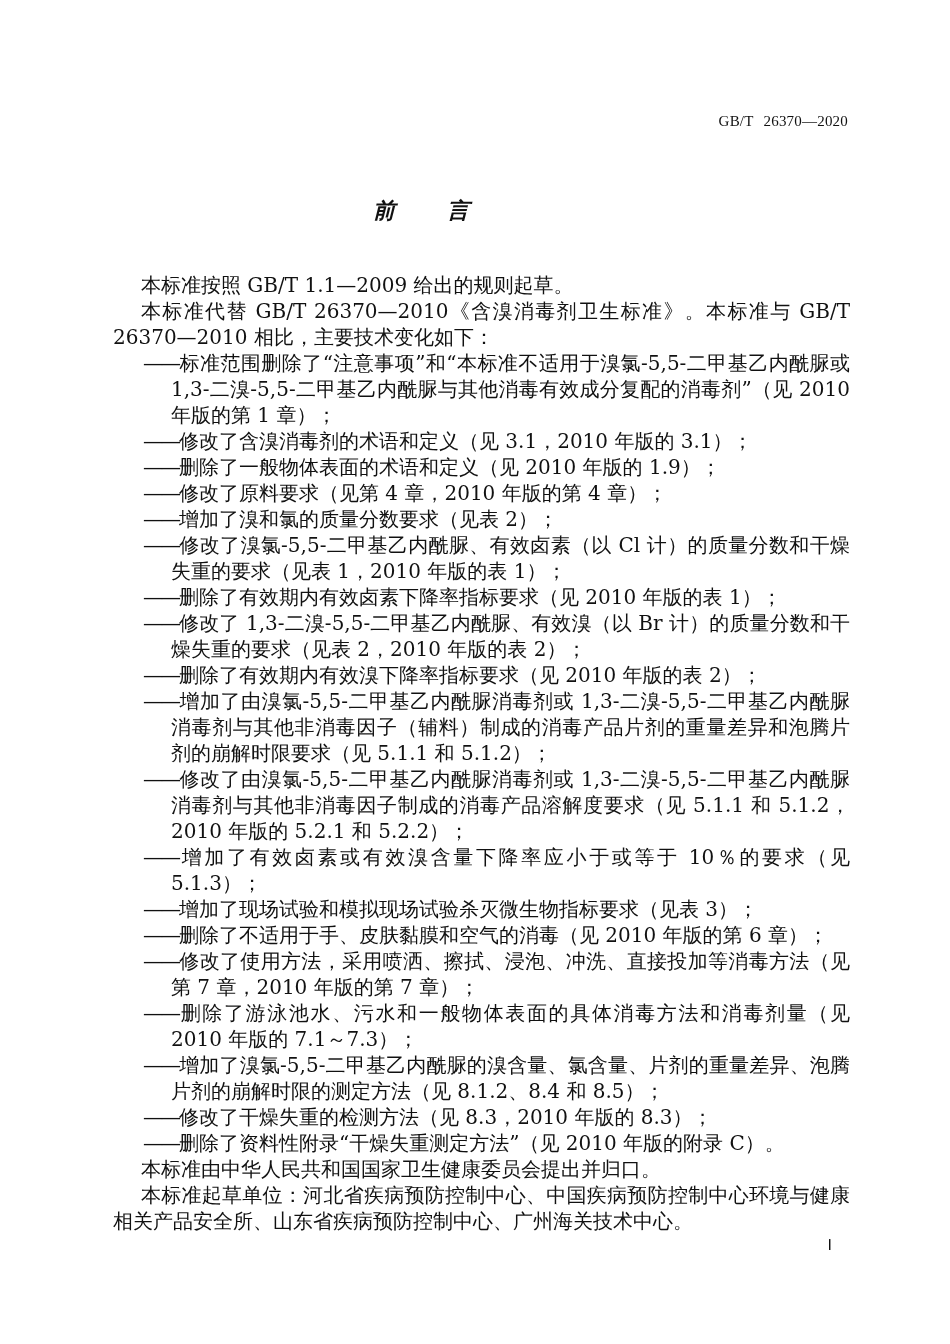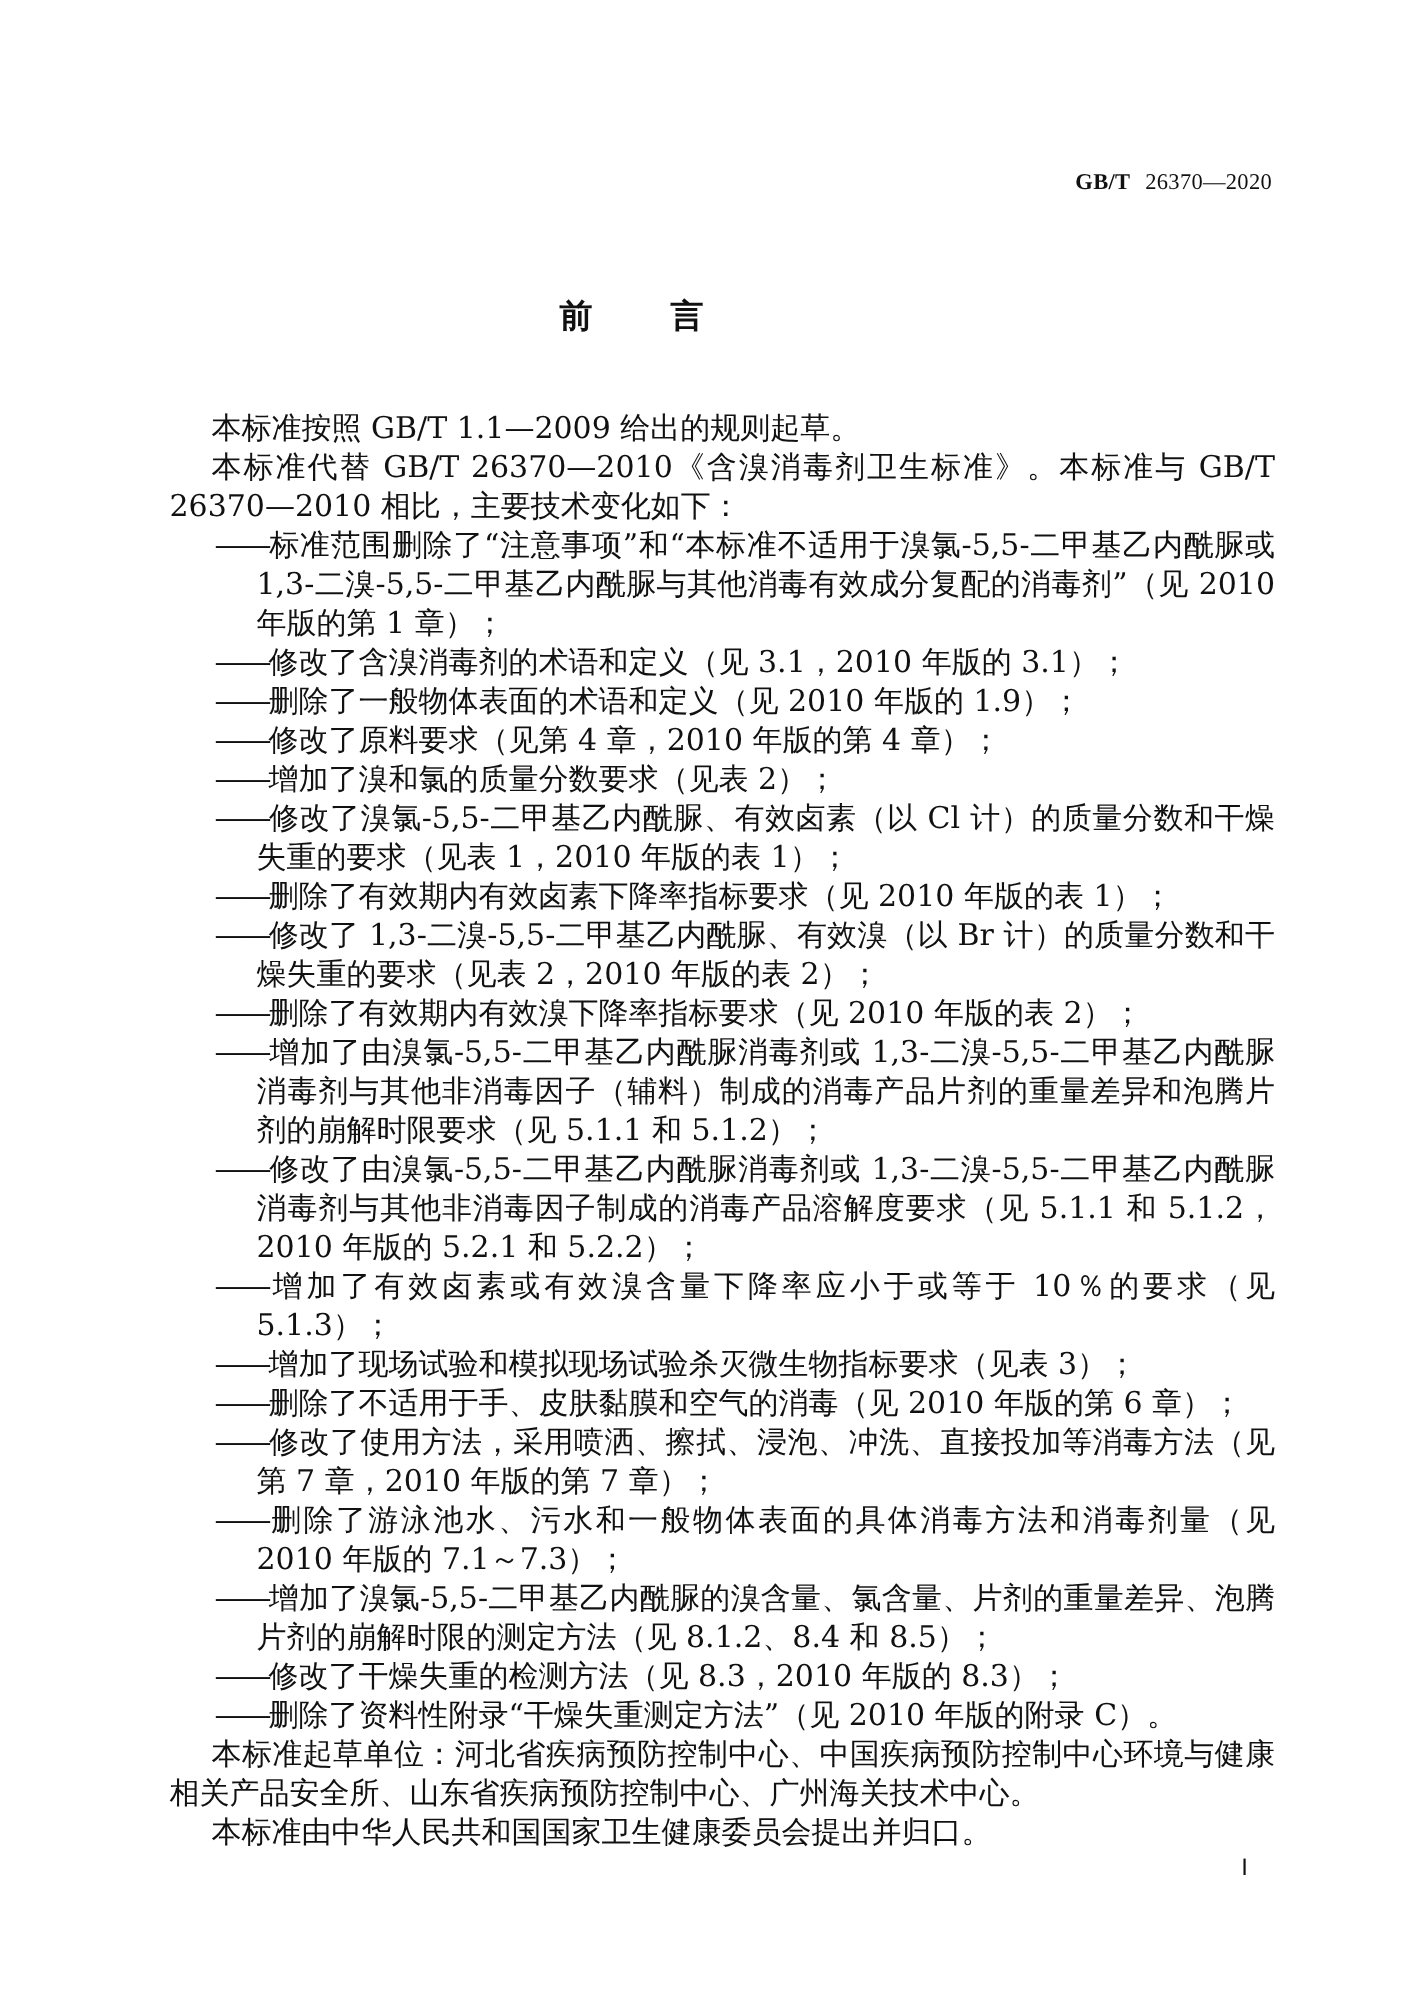--- a/index.html
+++ b/index.html
@@ -1,22 +1,22 @@
 <!DOCTYPE html>
 <html><head>
 <meta charset="utf-8">
 <style>
   html, body { margin: 0; padding: 0; background: #ffffff; }
   body { width: 950px; height: 1344px; position: relative; overflow: hidden;
          font-family: "DejaVu Serif", "Liberation Serif", serif; color: #111; }
   .std-code { position: absolute; top: 112px; right: 102px; font-size: 15px; letter-spacing: 0.2px; }
-  .std-code .prefix { font-family: "Liberation Serif", serif; font-weight: bold; }
+  .std-code .prefix { font-family: "Liberation Serif", serif; font-weight: normal; }
   .std-code .num { font-family: Liberation Serif, serif; }
   .title { position: absolute; top: 196px; left: 0; width: 842px; text-align: center;
-           font-family: "DejaVu Sans", sans-serif; font-weight: bold; font-size: 22px; letter-spacing: 52px; padding-left: 52px; box-sizing: border-box; }
+           font-family: "DejaVu Sans", sans-serif; font-weight: bold; font-size: 22px; letter-spacing: 52px; padding-left: 52px; box-sizing: border-box; font-style: italic; }
   .content { position: absolute; top: 272px; left: 113px; width: 737px; font-size: 20px; line-height: 26px; }
   .para { text-indent: 28px; margin: 0; text-align: justify; }
   .item { margin: 0; padding-left: 58px; text-indent: -28px; text-align: justify; }
   .item .dash { letter-spacing: -2px; }
   .page-num { position: absolute; top: 1236px; right: 118px; font-size: 15px; font-family: "Liberation Serif", serif; }
 </style>
 </head>
 <body>
 
 <div class="std-code">
@@ -43,17 +43,17 @@
       <p class="item"><span class="dash">——</span><span>修改了由溴氯-5,5-二甲基乙内酰脲消毒剂或 1,3-二溴-5,5-二甲基乙内酰脲消毒剂与其他非消毒因子制成的消毒产品溶解度要求（见 5.1.1 和 5.1.2，2010 年版的 5.2.1 和 5.2.2）；</span></p>
       <p class="item"><span class="dash">——</span><span>增加了有效卤素或有效溴含量下降率应小于或等于 10％的要求（见 5.1.3）；</span></p>
       <p class="item"><span class="dash">——</span><span>增加了现场试验和模拟现场试验杀灭微生物指标要求（见表 3）；</span></p>
       <p class="item"><span class="dash">——</span><span>删除了不适用于手、皮肤黏膜和空气的消毒（见 2010 年版的第 6 章）；</span></p>
       <p class="item"><span class="dash">——</span><span>修改了使用方法，采用喷洒、擦拭、浸泡、冲洗、直接投加等消毒方法（见第 7 章，2010 年版的第 7 章）；</span></p>
       <p class="item"><span class="dash">——</span><span>删除了游泳池水、污水和一般物体表面的具体消毒方法和消毒剂量（见 2010 年版的 7.1～7.3）；</span></p>
       <p class="item"><span class="dash">——</span><span>增加了溴氯-5,5-二甲基乙内酰脲的溴含量、氯含量、片剂的重量差异、泡腾片剂的崩解时限的测定方法（见 8.1.2、8.4 和 8.5）；</span></p>
       <p class="item"><span class="dash">——</span><span>修改了干燥失重的检测方法（见 8.3，2010 年版的 8.3）；</span></p>
       <p class="item"><span class="dash">——</span><span>删除了资料性附录“干燥失重测定方法”（见 2010 年版的附录 C）。</span></p>
     </div>
+  <p class="para">本标准由中华人民共和国国家卫生健康委员会提出并归口。</p>
   <p class="para">本标准起草单位：河北省疾病预防控制中心、中国疾病预防控制中心环境与健康相关产品安全所、山东省疾病预防控制中心、广州海关技术中心。</p>
-  <p class="para">本标准由中华人民共和国国家卫生健康委员会提出并归口。</p>
 </div>
 
 <div class="page-num">Ⅰ</div>
 
 </body></html>

